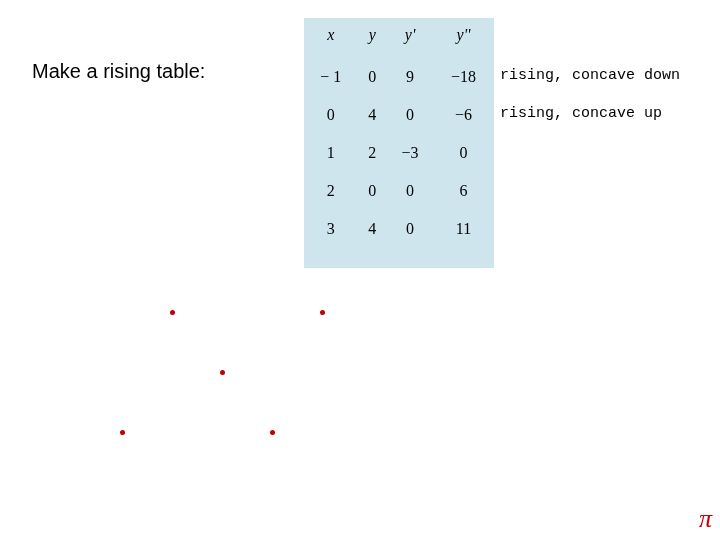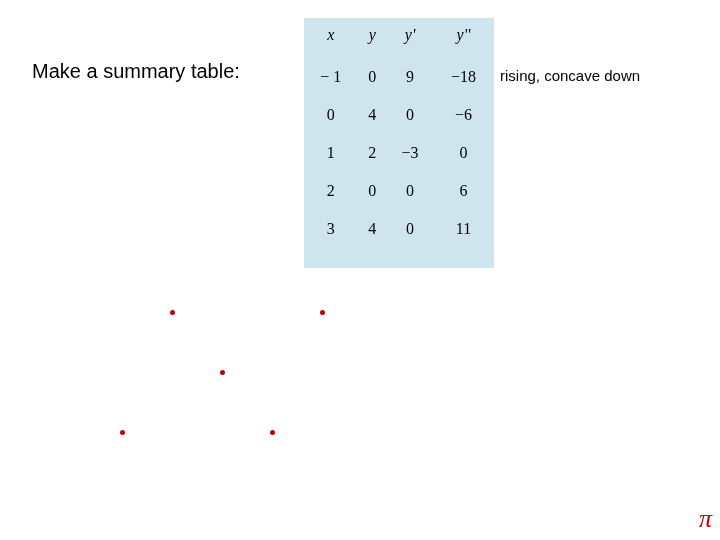--- a/index.html
+++ b/index.html
@@ -48,20 +48,21 @@
       left: 500px;
       top: 56px;
       width: 210px;
       font-size: 15px;
       color: #000;
     }
     .annot-row {
       height: 38px;
       display: flex;
       align-items: center;
+      font-family: Liberation Mono, monospace;
     }
     .dots-area {
       position: absolute;
       left: 80px;
       top: 300px;
       width: 300px;
       height: 200px;
     }
     .dot {
       position: absolute;
@@ -76,21 +77,21 @@
       bottom: 6px;
       font-family: "Times New Roman", Times, serif;
       font-size: 26px;
       color: #cc0000;
       font-style: italic;
     }
   </style>
 </head>
 <body>
 
-<div class="instruction">Make a summary table:</div>
+<div class="instruction">Make a rising table:</div>
 
 <div class="table-area">
   <table class="table">
     <thead>
       <tr>
         <th>x</th>
         <th>y</th>
         <th>y'</th>
         <th>y''</th>
       </tr>
@@ -125,20 +126,21 @@
         <td>4</td>
         <td>0</td>
         <td>11</td>
       </tr>
     </tbody>
   </table>
 </div>
 
 <div class="annotations">
   <div class="annot-row">rising, concave down</div>
+  <div class="annot-row">rising, concave up</div>
 </div>
 
 <div class="dots-area">
 
   <div class="dot" style="left:40px; top:130px;"></div>
   <div class="dot" style="left:90px; top:10px;"></div>
   <div class="dot" style="left:140px; top:70px;"></div>
   <div class="dot" style="left:190px; top:130px;"></div>
   <div class="dot" style="left:240px; top:10px;"></div>
 </div>

